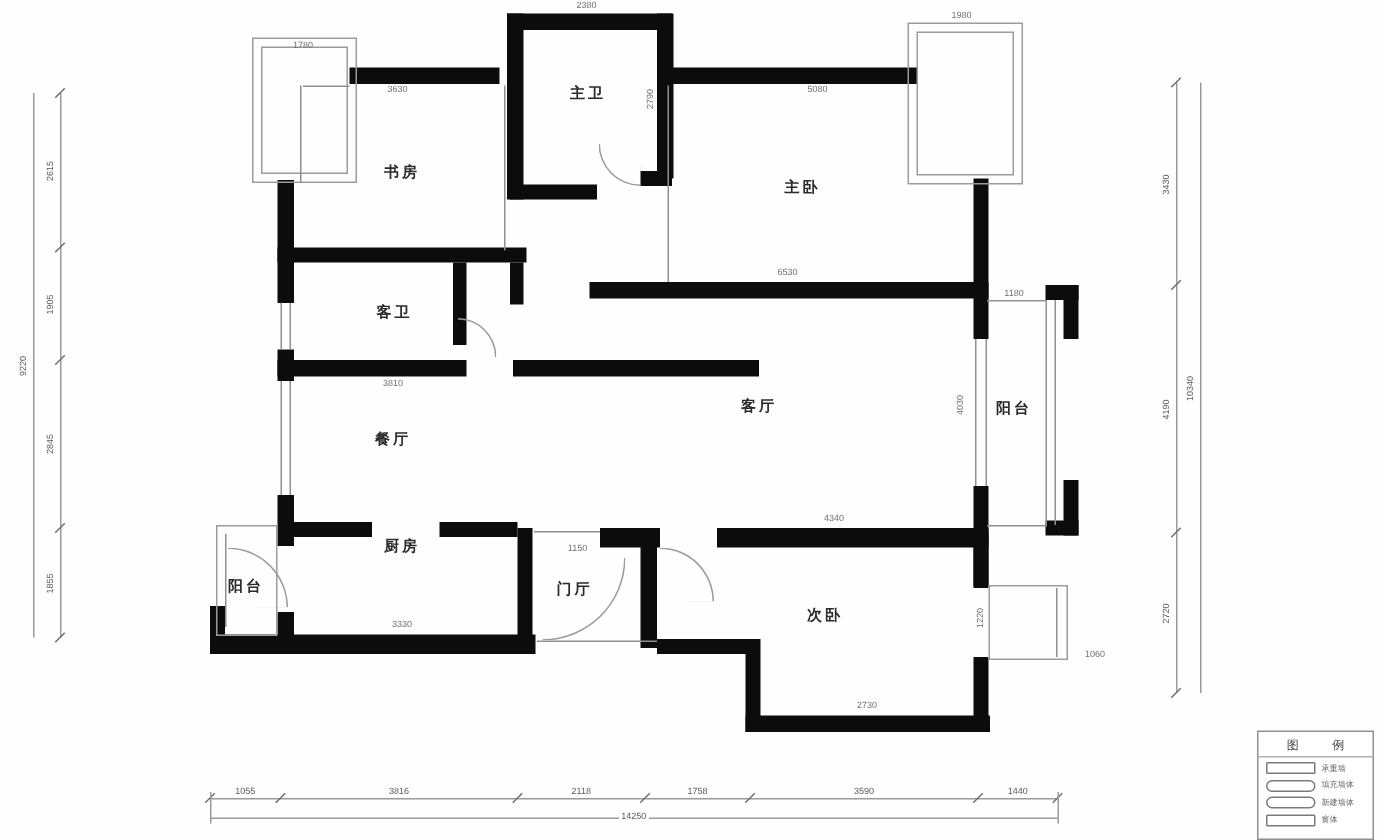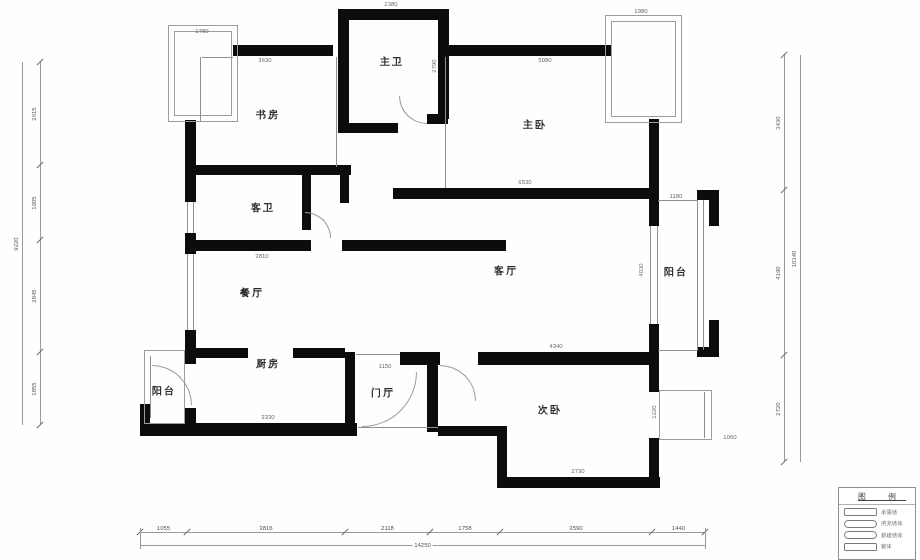--- a/index.html
+++ b/index.html
@@ -14,21 +14,21 @@
   .note{position:absolute;font-size:6px;color:#707070;transform:translate(-50%,-50%);white-space:nowrap;}
   .note.v{transform:translate(-50%,-50%) rotate(-90deg);}
   .dimline{position:absolute;background:#9a9a9a;}
   .tick{position:absolute;width:9px;height:1px;background:#6e6e6e;transform:translate(-50%,-50%) rotate(-45deg);}
   .dimlabel{position:absolute;font-size:6px;color:#5a5a5a;transform:translate(-50%,-100%);white-space:nowrap;}
   .dimlabel.on{transform:translate(-50%,-50%);background:#fefefe;padding:0 2px;}
   .dimlabel.v{transform:translate(-50%,-50%) rotate(-90deg);background:#fefefe;padding:0 1px;}
   .legend{position:absolute;left:838px;top:487px;width:78px;height:73px;border:1px solid #8f8f8f;
           background:#ffffff;box-sizing:border-box;overflow:hidden;}
   .legend-title{font-size:8px;color:#444;text-align:center;letter-spacing:10px;text-indent:10px;
-                padding:3px 0 2px 0;border-bottom:1px solid #b0b0b0;text-decoration:underline;}
+                padding:3px 0 2px 0;border-bottom:1px solid #b0b0b0;}
   .leg-row{display:flex;align-items:center;gap:4px;padding:2.5px 3px 0 5px;}
   .swatch{width:33px;height:8px;border:1px solid #7a7a7a;background:#fff;box-sizing:border-box;flex:0 0 auto;}
   .leg-label{font-size:6px;color:#6a6a6a;white-space:nowrap;transform:scale(.9);transform-origin:left center;}
 </style>
 </head>
 <body>
 
 <div class="canvas">
   <div id="plan-layer">
       <div class="wall" style="left: 233px; top: 45px; width: 100px; height: 11px; position: absolute;"></div>
@@ -93,21 +93,21 @@
       <div class="tl" style="left: 358px; top: 427px; width: 80px; height: 1px; position: absolute;"></div>
       <div class="arc" style="left: 399px; top: 96px; width: 28px; height: 28px; position: absolute; border-style: solid; border-color: rgb(154, 154, 154); border-radius: 0px 0px 0px 100%; border-width: 0px 0px 1px 1px;"></div>
       <div class="arc" style="left: 152px; top: 365px; width: 40px; height: 40px; position: absolute; border-style: solid; border-color: rgb(154, 154, 154); border-radius: 0px 100% 0px 0px; border-width: 1px 1px 0px 0px;"></div>
       <div class="arc" style="left: 362px; top: 372px; width: 55px; height: 55px; position: absolute; border-style: solid; border-color: rgb(154, 154, 154); border-radius: 0px 0px 100%; border-width: 0px 1px 1px 0px;"></div>
       <div class="arc" style="left: 305px; top: 212px; width: 26px; height: 26px; position: absolute; border-style: solid; border-color: rgb(154, 154, 154); border-radius: 0px 100% 0px 0px; border-width: 1px 1px 0px 0px;"></div>
       <div class="arc" style="left: 440px; top: 365px; width: 36px; height: 36px; position: absolute; border-style: solid; border-color: rgb(154, 154, 154); border-radius: 0px 100% 0px 0px; border-width: 1px 1px 0px 0px;"></div>
       <div class="room" style="left: 268px; top: 115px; position: absolute;">书房</div>
       <div class="room" style="left: 392px; top: 62px; position: absolute;">主卫</div>
       <div class="room" style="left: 535px; top: 125px; position: absolute;">主卧</div>
       <div class="room" style="left: 263px; top: 208px; position: absolute;">客卫</div>
-      <div class="room" style="left: 252px; top: 293px; position: absolute;">餐厅</div>
+      <div class="room" style="left: 262px; top: 293px; position: absolute;">餐厅</div>
       <div class="room" style="left: 506px; top: 271px; position: absolute;">客厅</div>
       <div class="room" style="left: 676px; top: 272px; position: absolute;">阳台</div>
       <div class="room" style="left: 164px; top: 391px; position: absolute;">阳台</div>
       <div class="room" style="left: 268px; top: 364px; position: absolute;">厨房</div>
       <div class="room" style="left: 383px; top: 393px; position: absolute;">门厅</div>
       <div class="room" style="left: 550px; top: 410px; position: absolute;">次卧</div>
       <div class="note" style="left: 265px; top: 60px; position: absolute;">3630</div>
       <div class="note" style="left: 545px; top: 60px; position: absolute;">5080</div>
       <div class="note" style="left: 525px; top: 182px; position: absolute;">6530</div>
       <div class="note" style="left: 556px; top: 346px; position: absolute;">4340</div>

